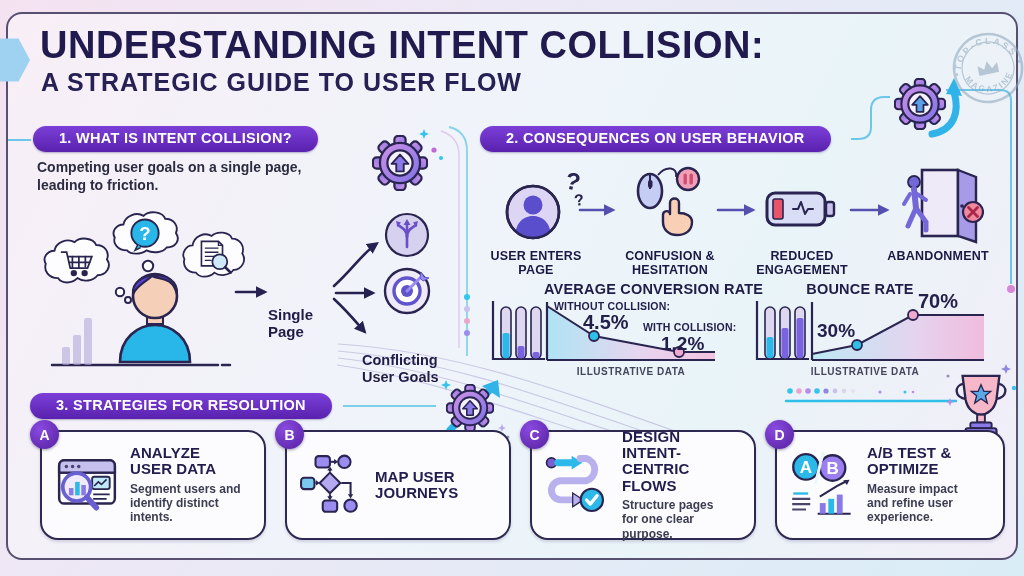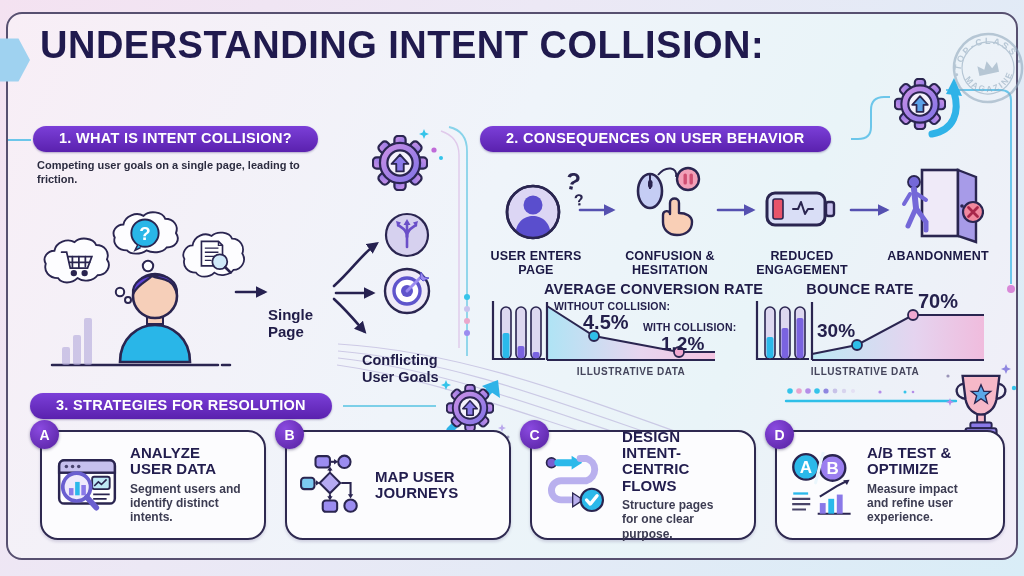--- a/index.html
+++ b/index.html
@@ -8,21 +8,21 @@
     font-family:"Liberation Sans",sans-serif;color:#221d4e;}
   .abs{position:absolute;}
   .panel{position:absolute;left:6px;top:12px;width:1008px;height:544px;
     border:2px solid #575070;border-radius:16px;
     background:linear-gradient(115deg,#f8eef6 0%,#eff4fa 45%,#e9f4f8 70%,#f2edf8 100%);}
   .title{font-size:38px;font-weight:800;letter-spacing:.5px;color:#201a4e;white-space:nowrap;}
   .subtitle{font-size:25px;font-weight:700;letter-spacing:1px;color:#262054;white-space:nowrap;}
   .pill{background:linear-gradient(180deg,#7b3fd8,#5a21ae);color:#fff;font-weight:800;
     font-size:14.5px;letter-spacing:.3px;padding:4px 26px 6px;border-radius:16px;white-space:nowrap;
     box-shadow:0 1px 2px rgba(50,30,110,.35);}
-  .desc{font-size:11px;font-weight:600;color:#2c2c40;line-height:1.25;}
+  .desc{font-size:14px;font-weight:600;color:#2c2c40;line-height:1.25;}
   .blab{font-weight:800;color:#1b1844;text-align:center;line-height:1.13;font-size:12.5px;letter-spacing:.2px;}
   .ctitle{font-weight:800;color:#201c48;text-align:center;font-size:14.5px;letter-spacing:.2px;white-space:nowrap;}
   .small-lab{font-weight:800;color:#24204c;font-size:10.5px;letter-spacing:.2px;white-space:nowrap;}
   .big-pct{font-weight:800;color:#24204c;font-size:20px;white-space:nowrap;}
   .cap{font-weight:600;color:#45455c;font-size:10px;letter-spacing:.5px;text-align:center;white-space:nowrap;}
   .goal-lab{font-weight:800;color:#201c48;font-size:15px;line-height:1.15;text-align:left;margin-top:28px;}
   .card{position:absolute;top:430px;height:106px;background:#fcfcfe;border:2px solid #2e2950;
     border-radius:18px;box-shadow:0 2px 3px rgba(60,50,110,.18);display:flex;align-items:center;}
   .badge{position:absolute;top:-12px;left:-12px;width:29px;height:29px;border-radius:50%;
     background:radial-gradient(circle at 35% 30%,#8a4ae0,#55209f);color:#fff;font-weight:800;
@@ -144,20 +144,21 @@
       <polygon points="502,424 503.2,427 506,428 503.2,429 502,432 500.8,429 498,428 500.8,427" fill="#b9a8ec"></polygon>
       <circle cx="508" cy="437" r="1.5" fill="#9a94b8"></circle>
       <circle cx="948" cy="376" r="1.6" fill="#9a94b8"></circle>
       <polygon points="1006,364 1007.4,367.6 1011,369 1007.4,370.4 1006,374 1004.6,370.4 1001,369 1004.6,367.6" fill="#8f86e0"></polygon>
       <circle cx="1014" cy="388" r="2.2" fill="#35c4ea"></circle>
       <polygon points="950,398 951.2,401 954,402 951.2,403 950,406 948.8,403 946,402 948.8,401" fill="#b48de8"></polygon>
     </g>
   </svg>
 
   <div class="abs title" style="left:40px;top:24px">UNDERSTANDING INTENT COLLISION:</div>
+  <div class="abs subtitle" style="left:41px;top:68px">A STRATEGIC GUIDE TO USER FLOW</div>
 
   <svg class="abs" style="left:946px;top:26px;opacity:.55" width="84" height="84" viewBox="0 0 84 84">
     <g transform="rotate(-12 42 42)" fill="none" stroke="#8aa3b8">
       <circle cx="42" cy="42" r="34" stroke-width="2.5"></circle>
       <circle cx="42" cy="42" r="26" stroke-width="1.2"></circle>
       <path id="stampTop" d="M14,46 A28,28 0 0 1 70,46" stroke="none"></path>
       <path id="stampBot" d="M16,40 A26,26 0 0 0 68,40" stroke="none"></path>
       <text font-size="9" font-weight="700" letter-spacing="2.2" fill="#8aa3b8" stroke="none">
         <textPath href="#stampTop" startOffset="8%">TOP-CLASS</textPath>
       </text>

